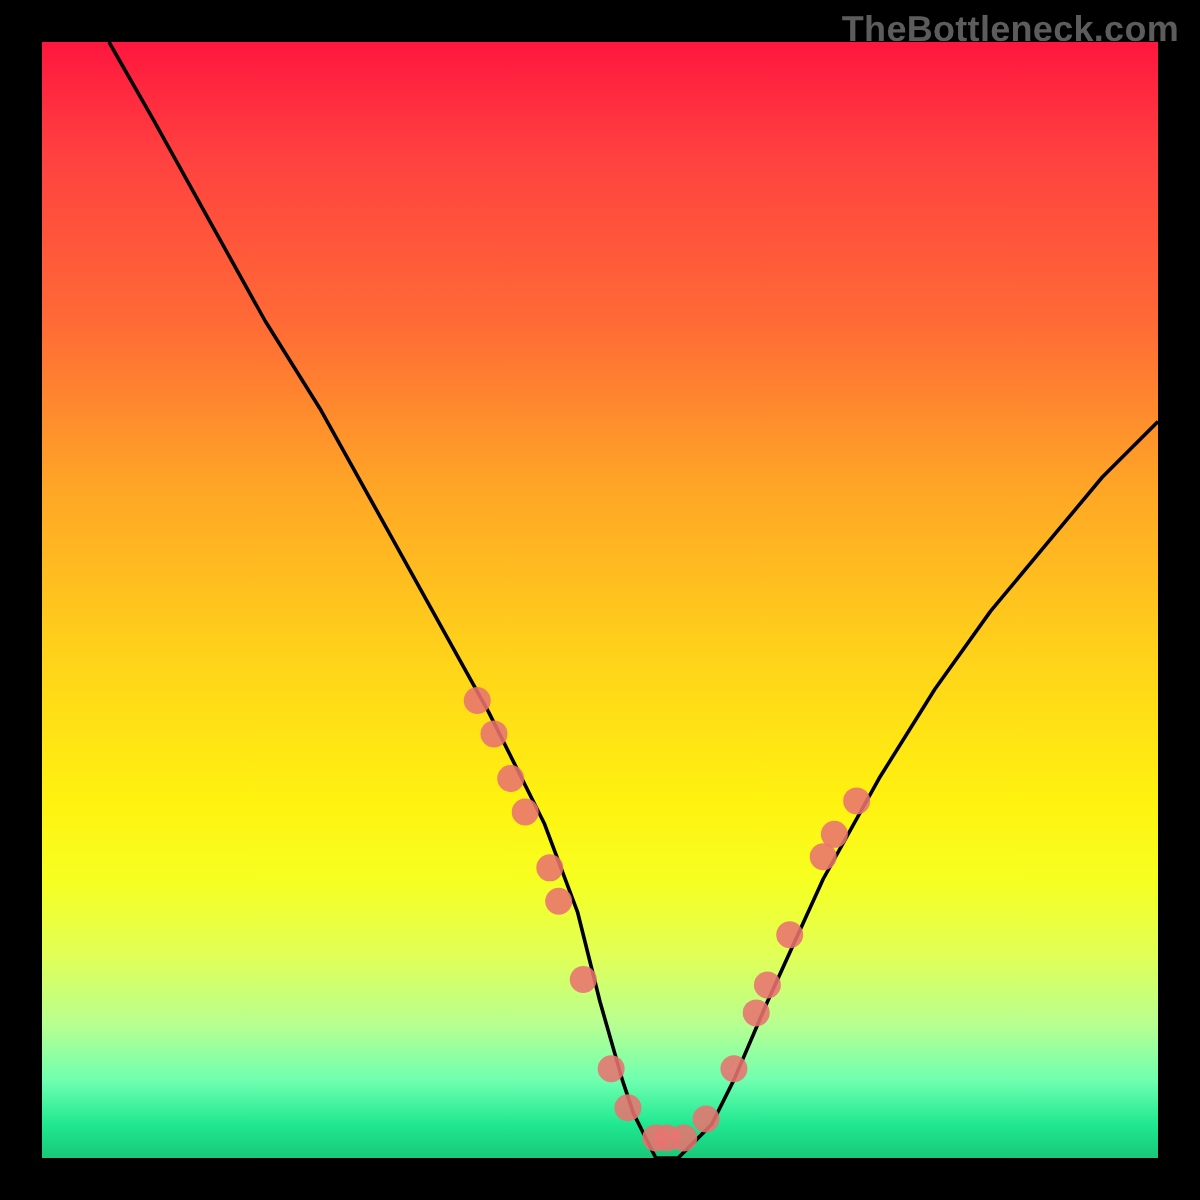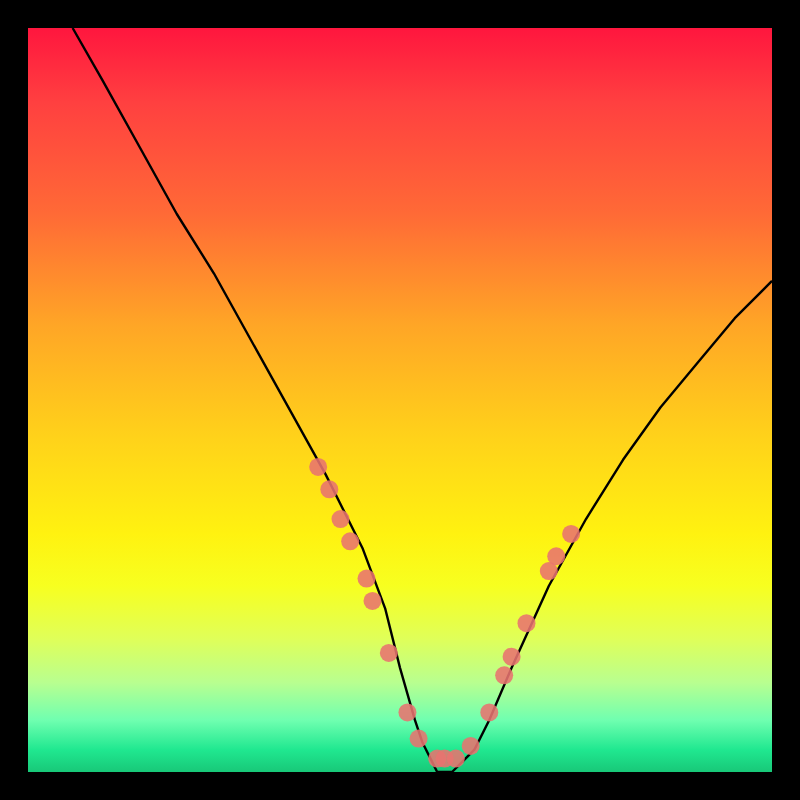--- a/index.html
+++ b/index.html
@@ -45,20 +45,21 @@
     left: 0; top: 0;
     width: 100%;
     height: 100%;
     overflow: visible;
   }
 </style>
 </head>
 <body>
 
 <div class="frame">
+  <div class="watermark">TheBottleneck.com</div>
   <div class="plot">
     <svg class="curve" viewBox="0 0 744 744" preserveAspectRatio="none">
       <g id="curve-group">
           <path d="M44.64 0.00 L74.40 52.08 L111.60 119.04 L148.80 186.00 L186.00 245.52 L223.20 312.48 L260.40 379.44 L297.60 446.40 L334.80 520.80 L357.12 580.32 L372.00 639.84 L386.88 691.92 L394.32 714.24 L409.20 744.00 L424.08 744.00 L446.40 721.68 L461.28 691.92 L483.60 639.84 L520.80 558.00 L558.00 491.04 L595.20 431.52 L632.40 379.44 L669.60 334.80 L706.80 290.16 L744.00 252.96" fill="none" stroke="#000000" stroke-width="2.4" stroke-linejoin="round"></path>
         </g>
       <g id="marker-group">
           <circle cx="290.16" cy="438.96" r="9" fill="#e8736f" fill-opacity="0.88"></circle>
           <circle cx="301.32" cy="461.28" r="9" fill="#e8736f" fill-opacity="0.88"></circle>
           <circle cx="312.48" cy="491.04" r="9" fill="#e8736f" fill-opacity="0.88"></circle>
           <circle cx="322.15" cy="513.36" r="9" fill="#e8736f" fill-opacity="0.88"></circle>

